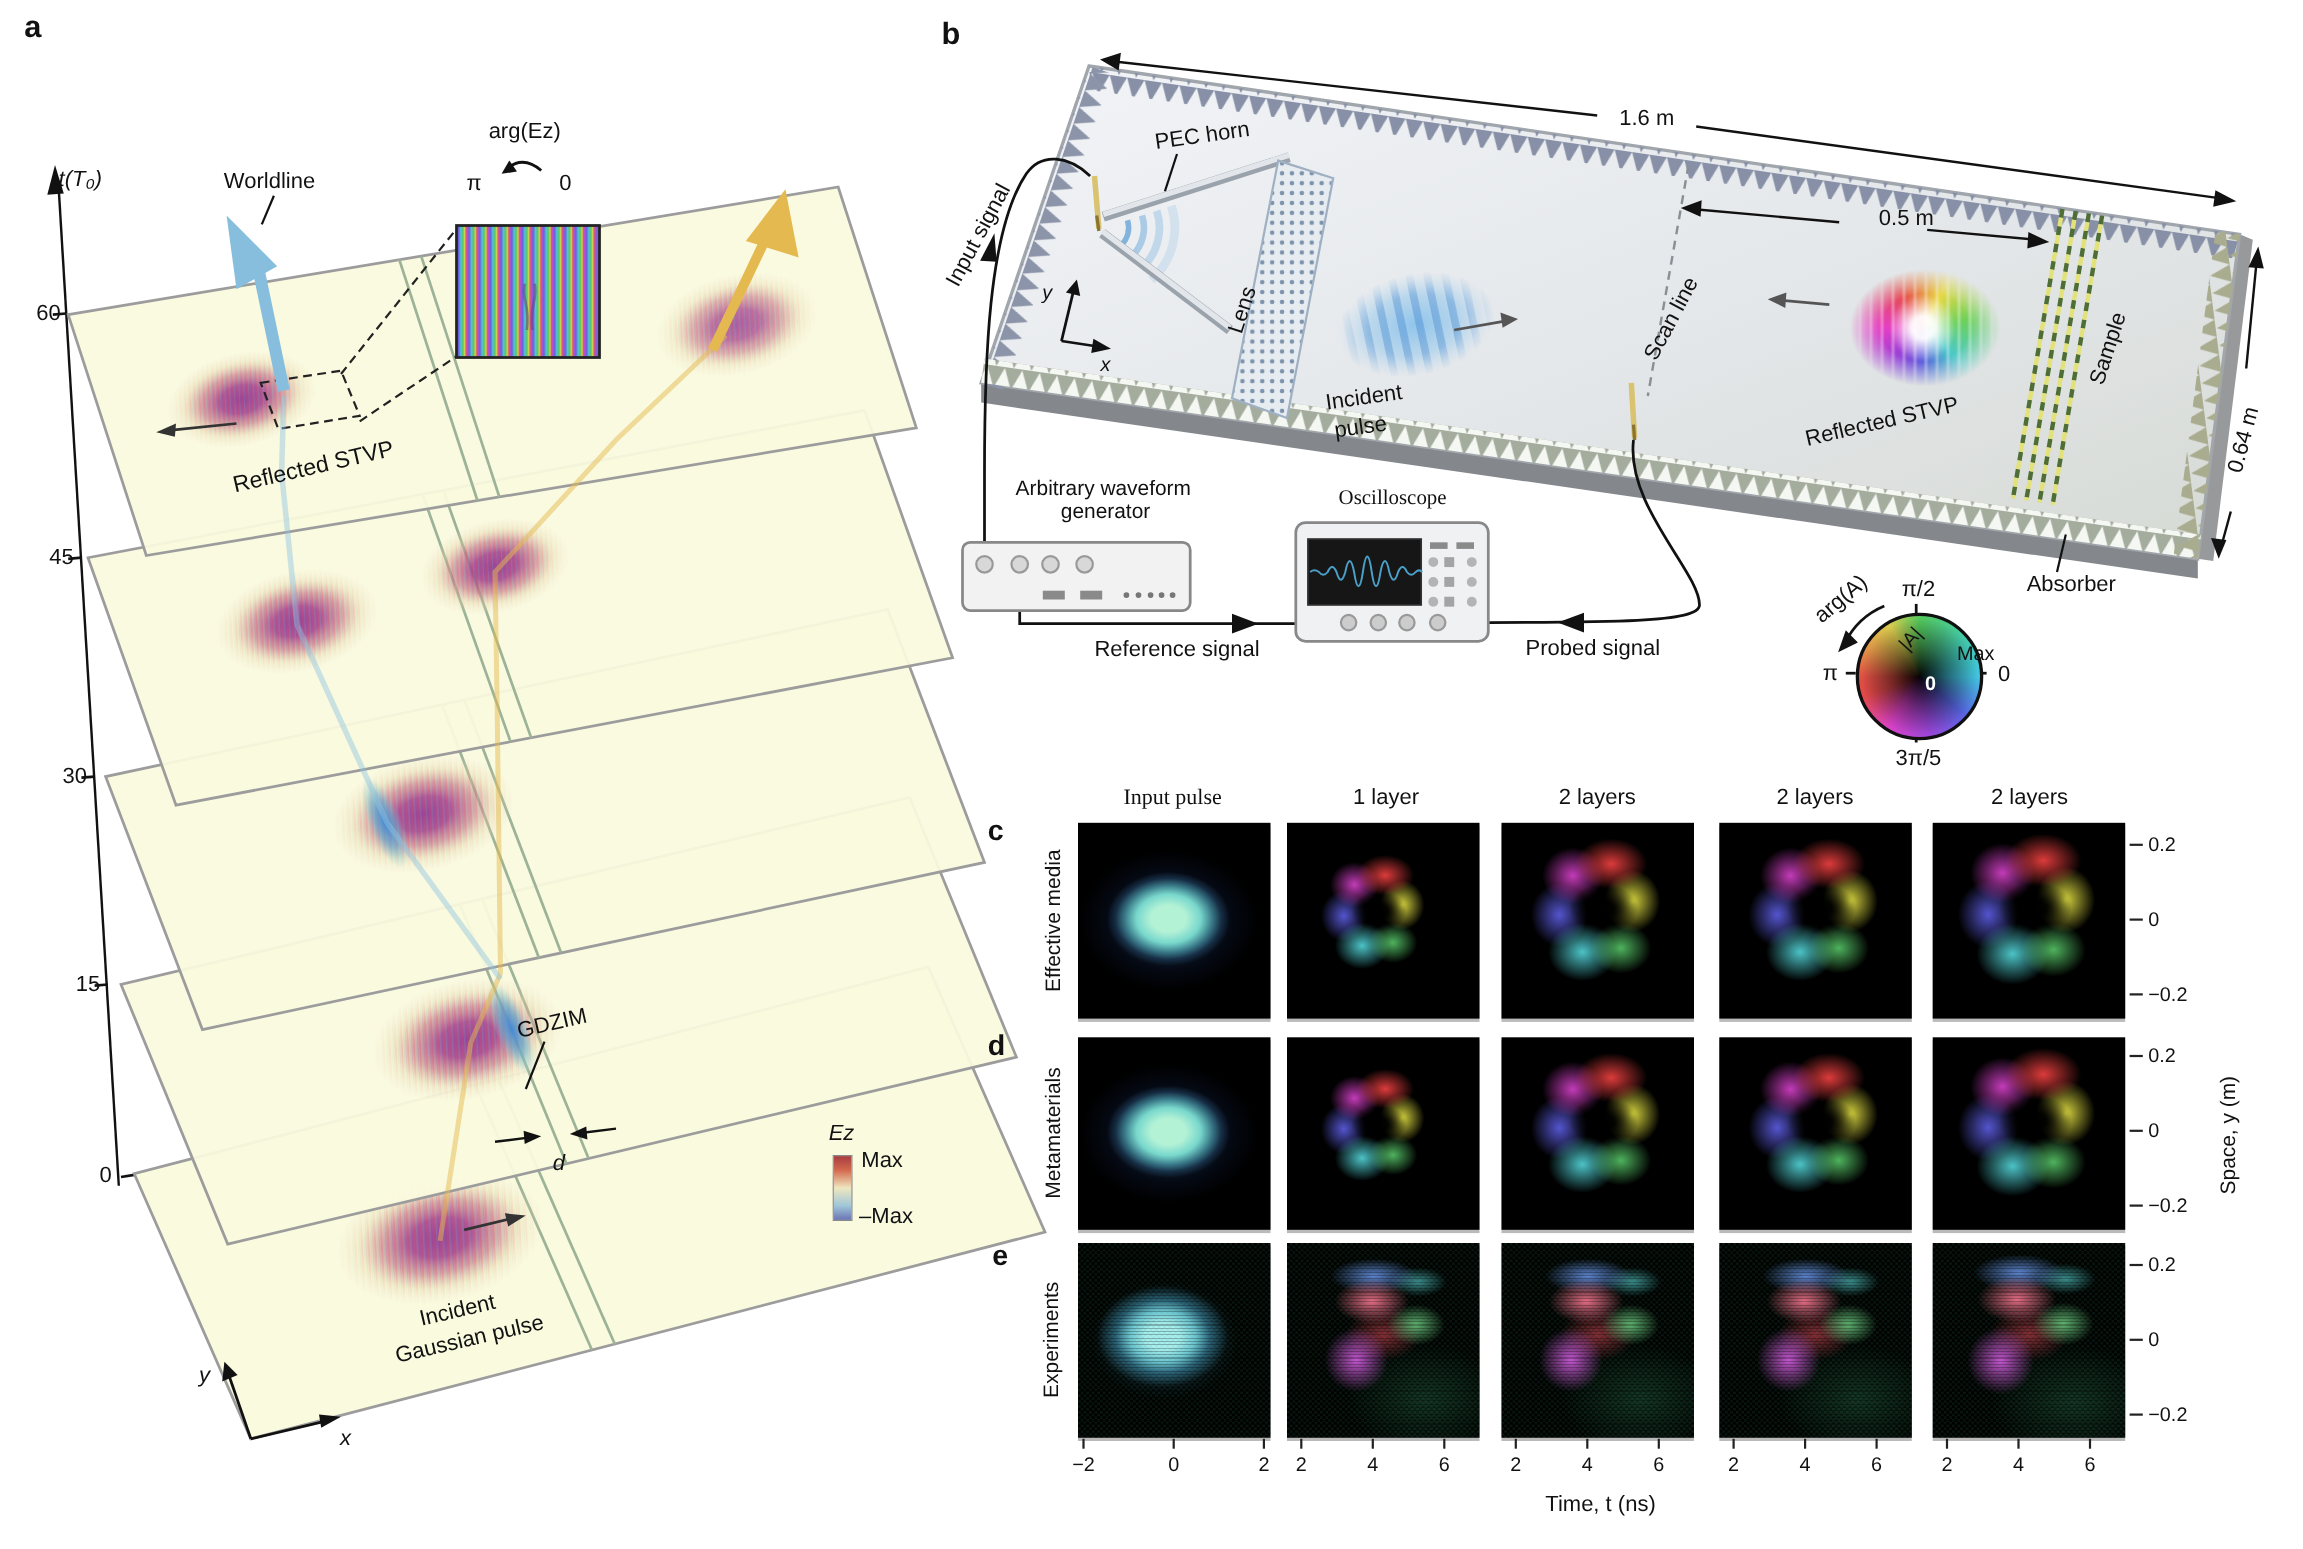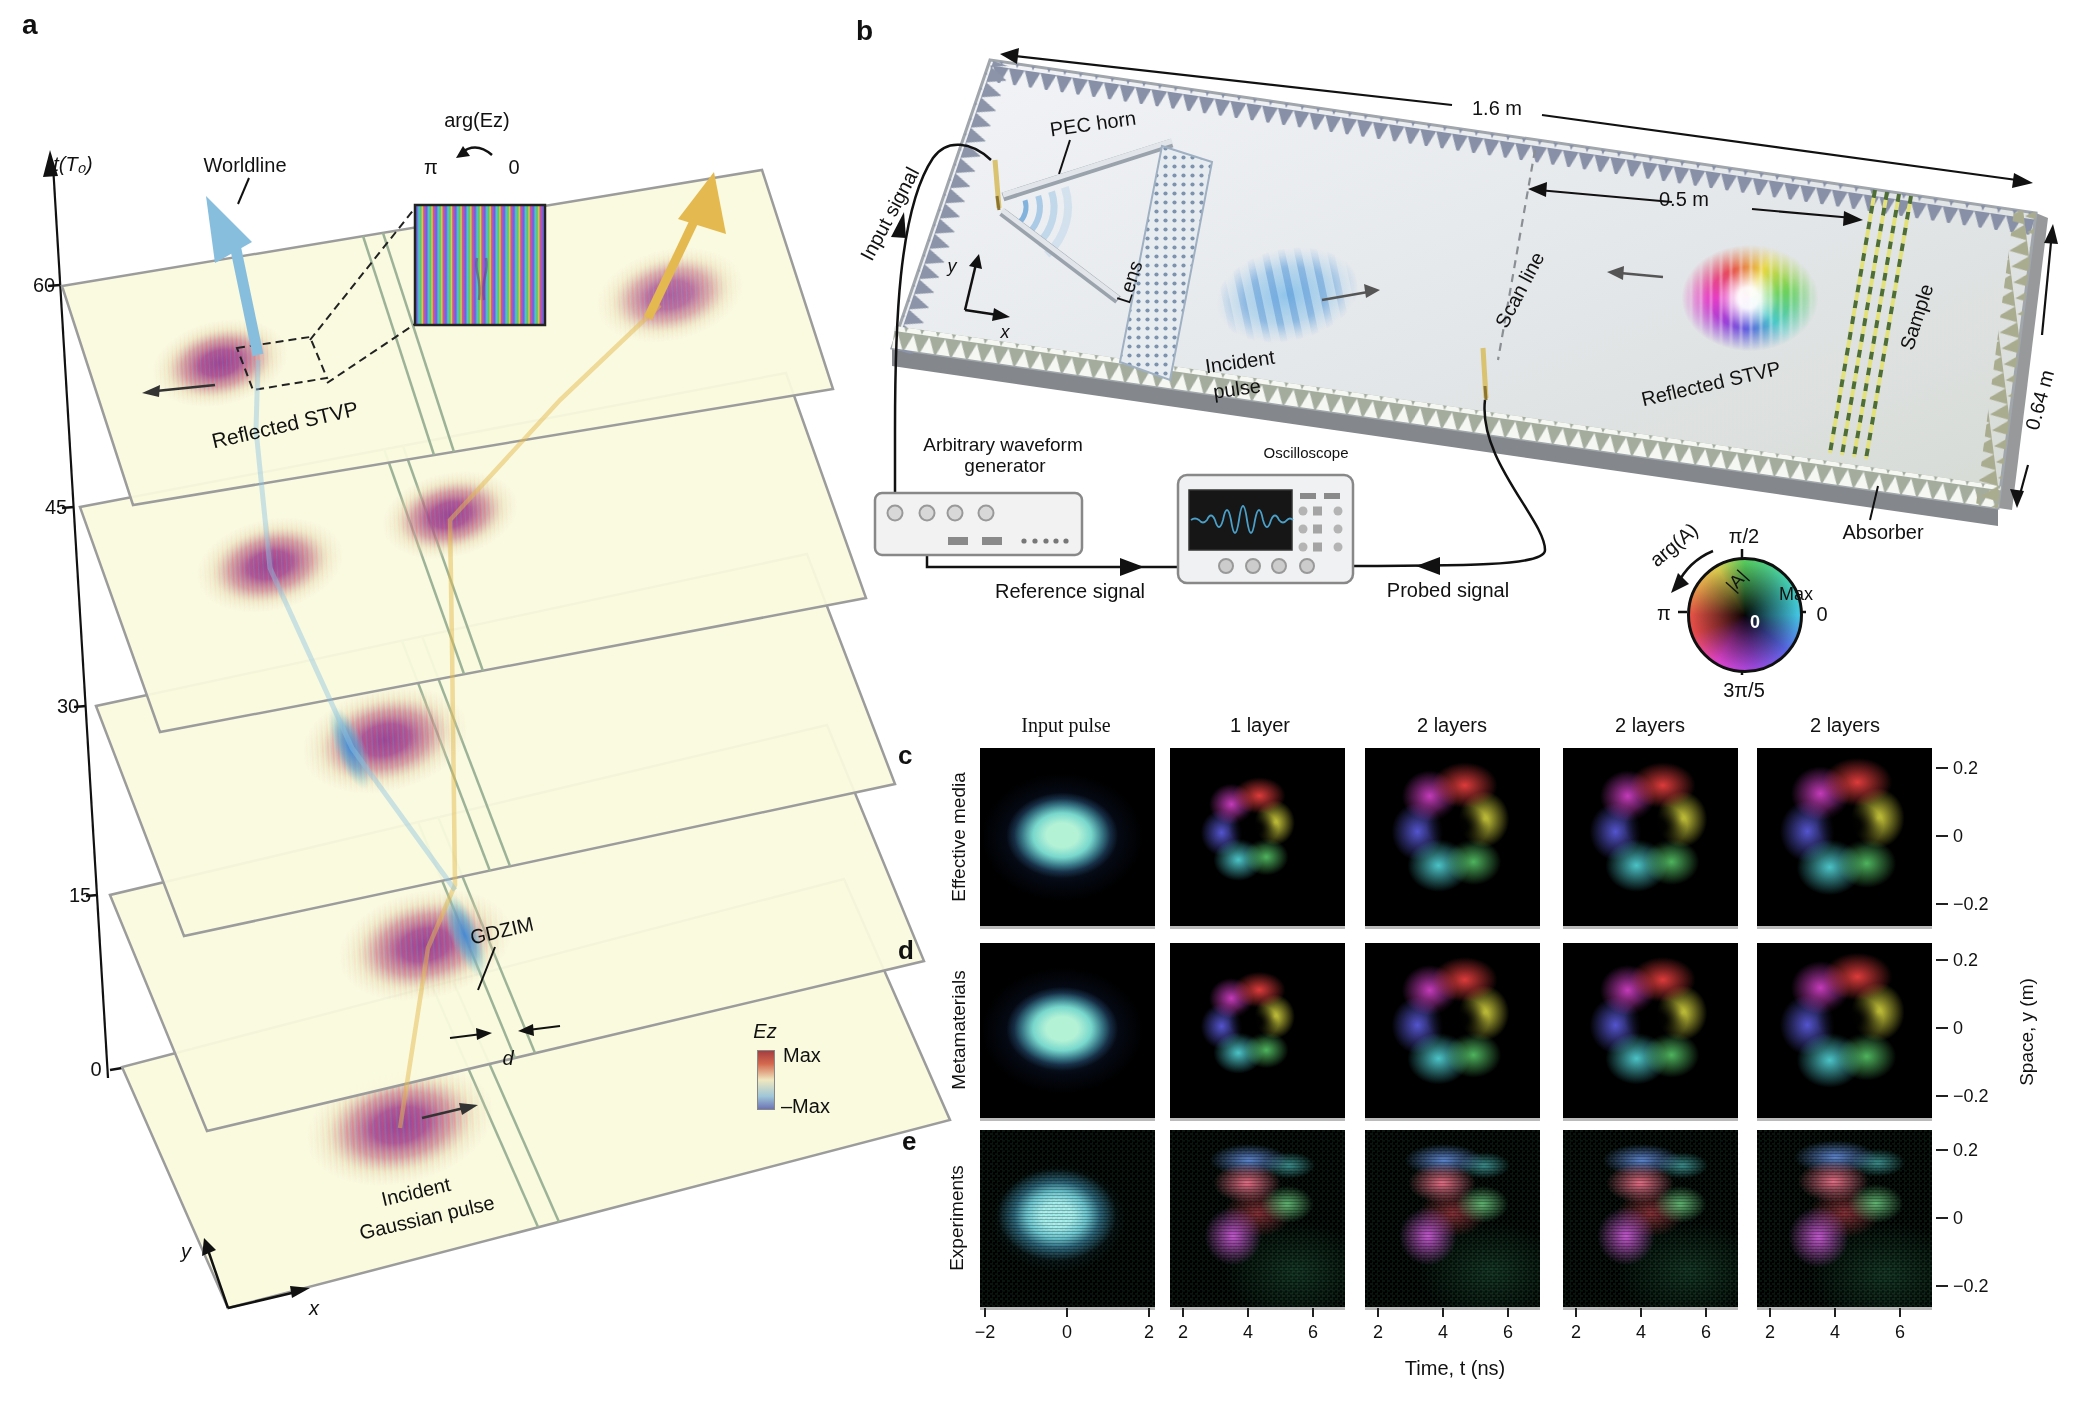--- a/index.html
+++ b/index.html
@@ -397,34 +397,34 @@
 <div class="lbl r13" style="left:416px;top:1192px;">Incident</div>
 <div class="lbl r13" style="left:427px;top:1218px;">Gaussian pulse</div>
 <div class="lbl it" style="left:186px;top:1251px;">y</div>
 <div class="lbl it" style="left:314px;top:1308px;">x</div>
 <div class="lbl it" style="left:765px;top:1031px;">Ez</div>
 <div class="lbl" style="left:783px;top:1055px;transform:translate(0,-50%);">Max</div>
 <div class="lbl" style="left:781px;top:1106px;transform:translate(0,-50%);">–Max</div>
 
 <div class="lbl panel-letter" style="left:856px;top:16px;transform:none;">b</div>
 <div class="lbl" style="left:1497px;top:108px;">1.6 m</div>
-<div class="lbl" style="left:1684px;top:199px;">0.5 m</div>
+<div class="lbl" style="left:1733px;top:199px;">0.5 m</div>
 <div class="lbl r75" style="left:2040px;top:400px;">0.64 m</div>
 <div class="lbl r8" style="left:1093px;top:124px;">PEC horn</div>
 <div class="lbl r62" style="left:890px;top:214px;">Input signal</div>
 <div class="lbl r72" style="left:1130px;top:282px;">Lens</div>
 <div class="lbl r8" style="left:1240px;top:362px;">Incident</div>
 <div class="lbl r8" style="left:1237px;top:389px;">pulse</div>
 <div class="lbl r62" style="left:1520px;top:290px;">Scan line</div>
 <div class="lbl r13" style="left:1711px;top:384px;">Reflected STVP</div>
 <div class="lbl r72" style="left:1917px;top:317px;">Sample</div>
 <div class="lbl" style="left:1883px;top:532px;">Absorber</div>
 <div class="lbl" style="left:1003px;top:445px;font-size:19px;">Arbitrary waveform</div>
 <div class="lbl" style="left:1005px;top:466px;font-size:19px;">generator</div>
-<div class="lbl" style="left:1306px;top:453px;font-size:15px;">Oscilloscope</div>
+<div class="lbl" style="left:1266px;top:453px;font-size:19px;font-family:Liberation Serif, serif;">Oscilloscope</div>
 <div class="lbl" style="left:1070px;top:591px;">Reference signal</div>
 <div class="lbl" style="left:1448px;top:590px;">Probed signal</div>
 <div class="lbl it" style="left:952px;top:266px;font-size:18px;">y</div>
 <div class="lbl it" style="left:1005px;top:332px;font-size:18px;">x</div>
 <div class="lbl r40" style="left:1674px;top:545px;">arg(A)</div>
 <div class="lbl" style="left:1744px;top:536px;">π/2</div>
 <div class="lbl" style="left:1664px;top:613px;">π</div>
 <div class="lbl" style="left:1744px;top:690px;">3π/5</div>
 <div class="lbl" style="left:1822px;top:614px;">0</div>
 <div class="lbl r48" style="left:1737px;top:581px;font-size:18px;">|A|</div>

